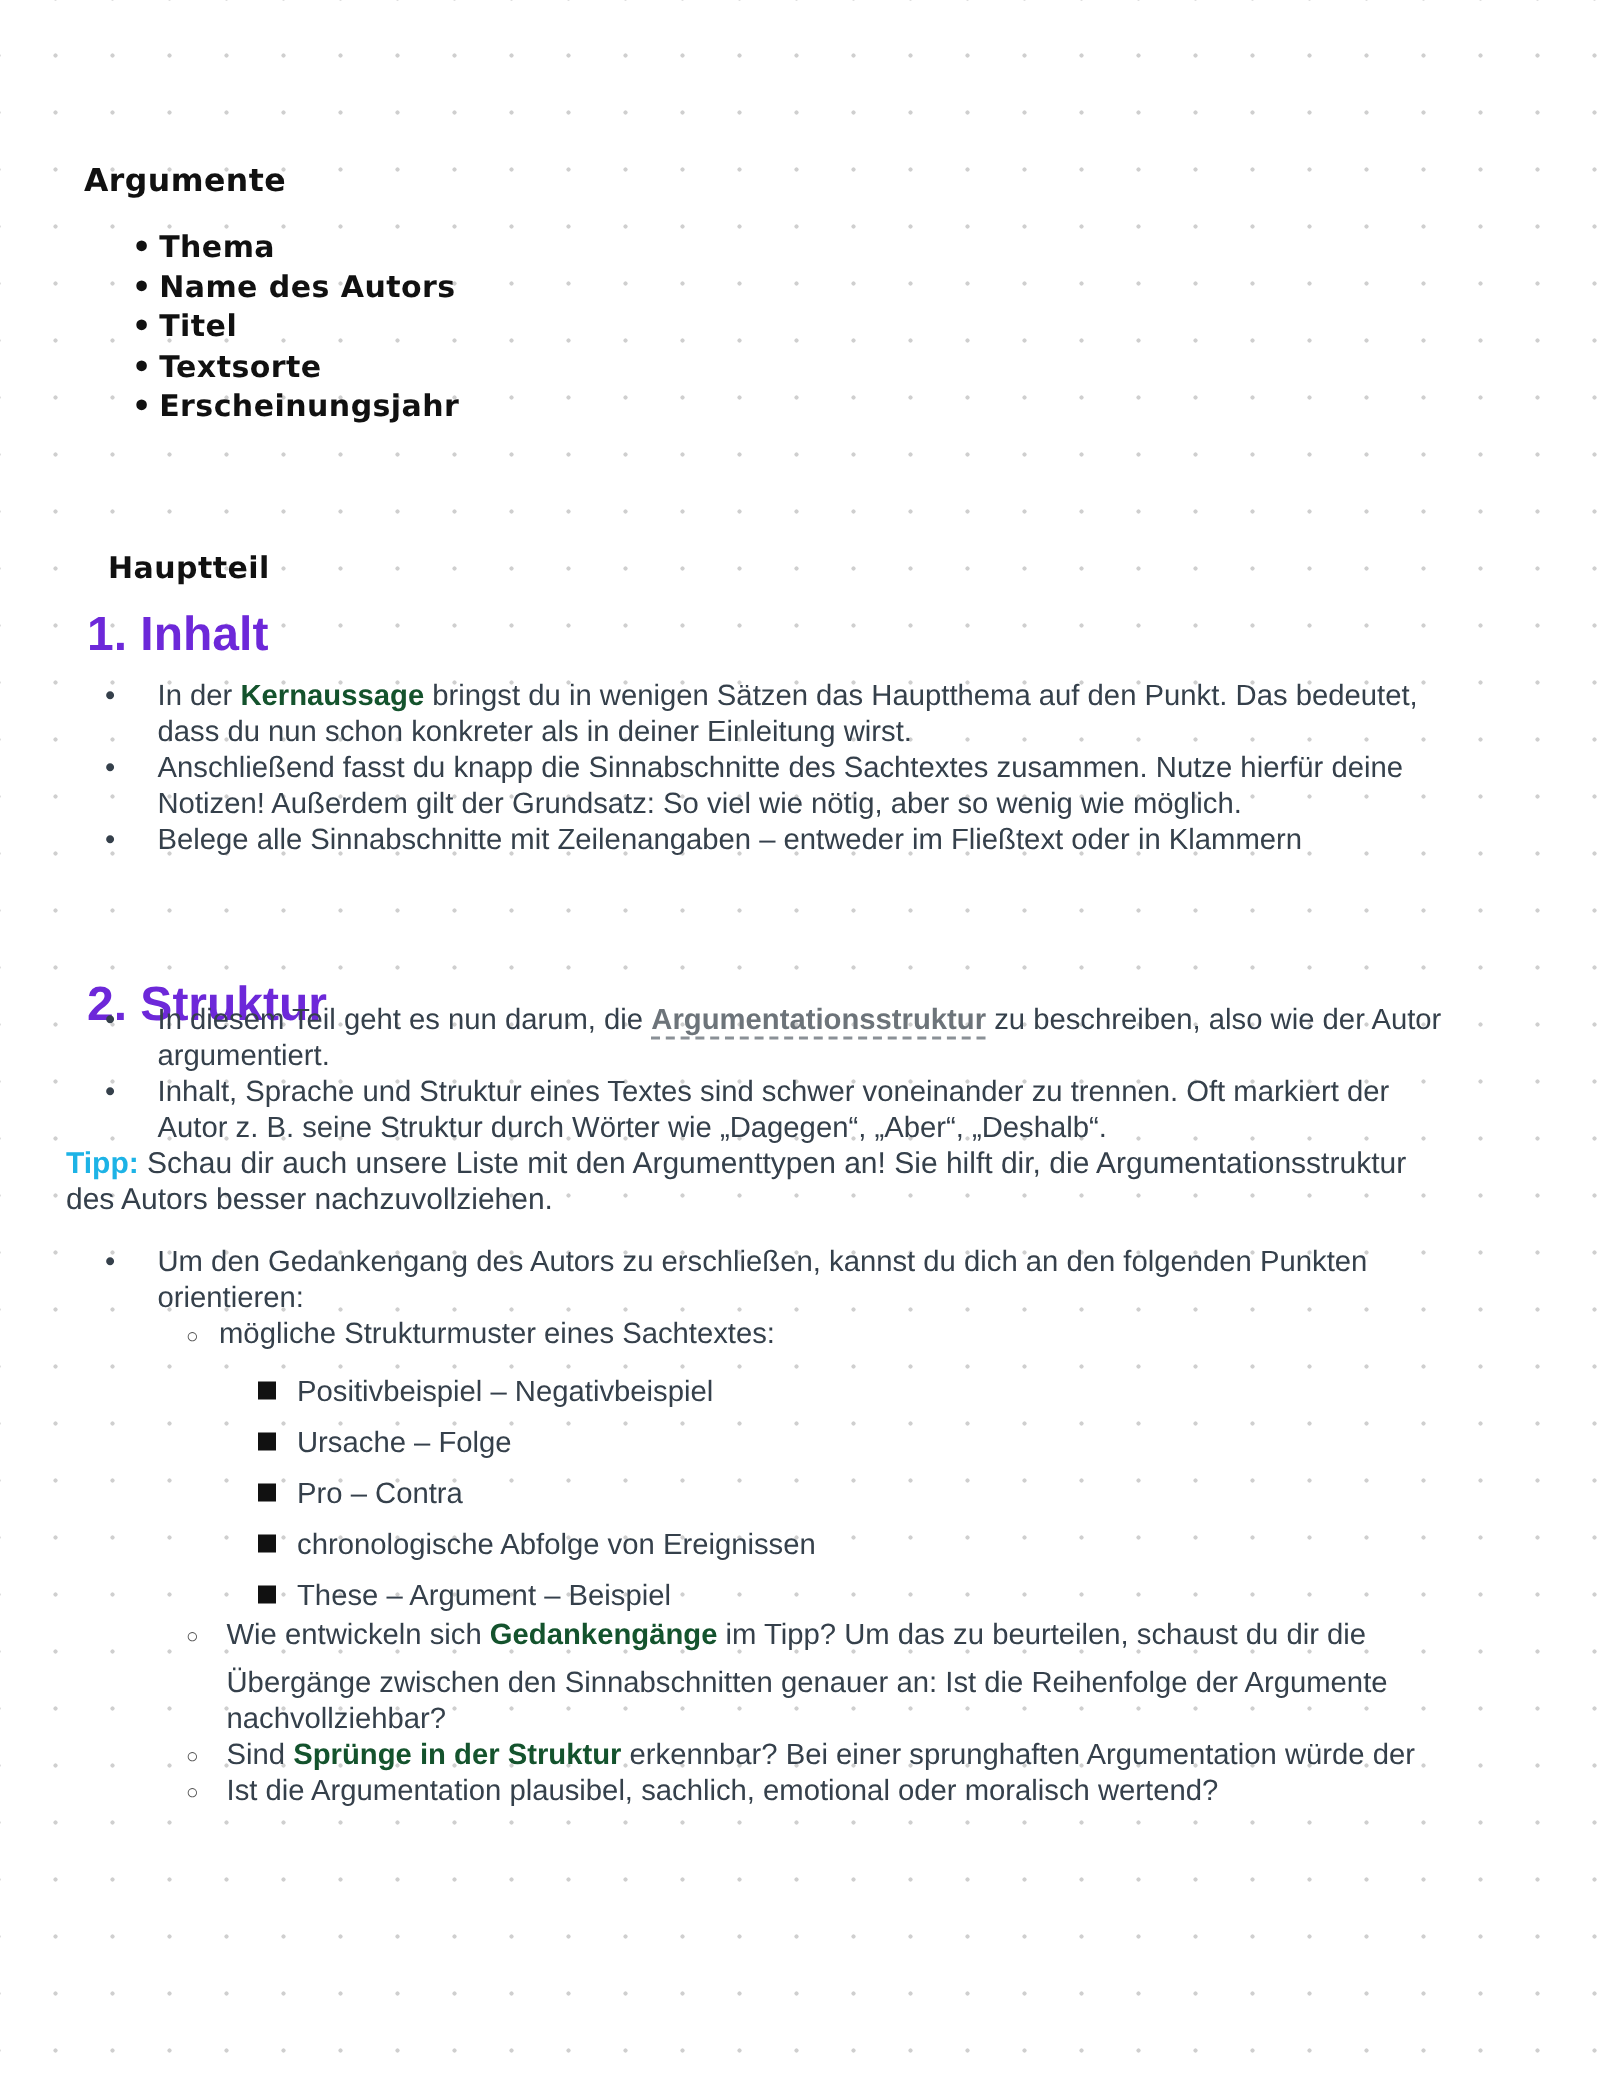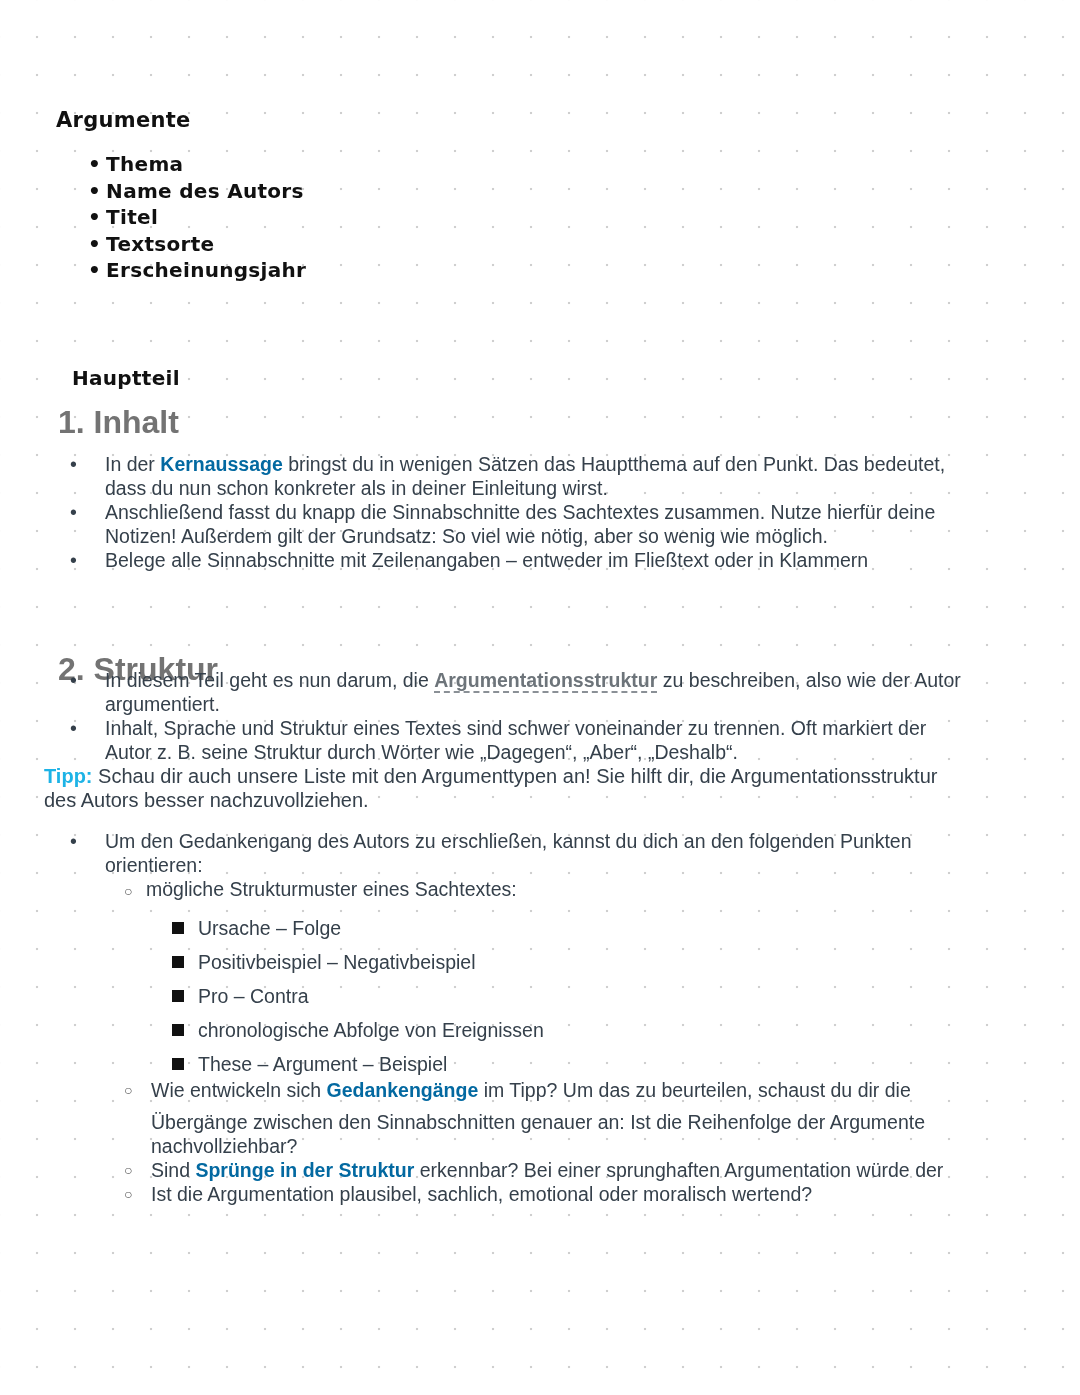--- a/index.html
+++ b/index.html
@@ -18,25 +18,25 @@
     color: #111;
     letter-spacing: 0.3px;
   }
   .abs { position: absolute; }
   .h-intro { left: 56px; top: 108px; font-size: 21px; }
   .intro-list { left: 88px; top: 151px; margin: 0; padding: 0; list-style: none; }
   .intro-list li { font-size: 20px; line-height: 26.5px; }
   .intro-list li::before { content: "•"; margin-right: 5px; font-weight: bold; }
   .h-haupt { left: 72px; top: 366px; font-size: 20px; }
 
-  .h1 { position: absolute; left: 58px; font-size: 32px; font-weight: bold; color: #737373; margin: 0; }
+  .h1 { position: absolute; left: 58px; font-size: 32px; font-weight: bold; color: #6d28d9; margin: 0; }
   .bullets { position: absolute; left: 0; margin: 0; padding: 0; list-style: none; width: 1040px; }
   .bullets li { position: relative; padding-left: 105px; font-size: 19.5px; line-height: 24px; color: #35404b; }
   .bullets li .dot { position: absolute; left: 70px; top: 0; color: #35404b; }
-  b { color: #0369a1; }
+  b { color: #14532d; }
   .dashed { font-weight: bold; color: #6d747a; border-bottom: 2px dashed #8a9096; }
   .tipp { position: absolute; left: 44px; width: 960px; font-size: 20px; line-height: 24px; color: #35404b; }
   .tipp .tipp-label { color: #1db3e6; font-weight: bold; }
 
   .sub { position: absolute; left: 124px; font-size: 19.5px; line-height: 24px; color: #35404b; }
   .sub .circ { display: inline-block; width: 22px; font-size: 14px; color: #555; }
   .sq-list { position: absolute; left: 172px; margin: 0; padding: 0; list-style: none; }
   .sq-list li { font-size: 19.5px; height: 34px; line-height: 24px; color: #35404b; }
   .sq-list li .sq { display: inline-block; width: 12px; height: 12px; background: #111; margin-right: 14px; vertical-align: 1px; }
   .sub2 { position: absolute; left: 124px; width: 900px; font-size: 19.5px; color: #35404b; }
@@ -99,22 +99,22 @@
     <span>Um den Gedankengang des Autors zu erschließen, kannst du dich an den folgenden Punkten</span><br>
     <span>orientieren:</span>
   </li>
 </ul>
 
 <div class="sub" style="top:877px;">
   <span class="circ">○</span><span>mögliche Strukturmuster eines Sachtextes:</span>
 </div>
 
 <ul class="sq-list" style="top:916px;">
+  <li><span class="sq"></span><span>Positivbeispiel – Negativbeispiel</span></li>
   <li><span class="sq"></span><span>Ursache – Folge</span></li>
-  <li><span class="sq"></span><span>Positivbeispiel – Negativbeispiel</span></li>
   <li><span class="sq"></span><span>Pro – Contra</span></li>
   <li><span class="sq"></span><span>chronologische Abfolge von Ereignissen</span></li>
   <li><span class="sq"></span><span>These – Argument – Beispiel</span></li>
 </ul>
 
 <div class="sub2" style="top:1078px;">
   <div class="row">
     <span class="circ">○</span>
     <span>Wie entwickeln sich </span><b>Gedankengänge</b><span> im Tipp? Um das zu beurteilen, schaust du dir die</span>
   </div>

